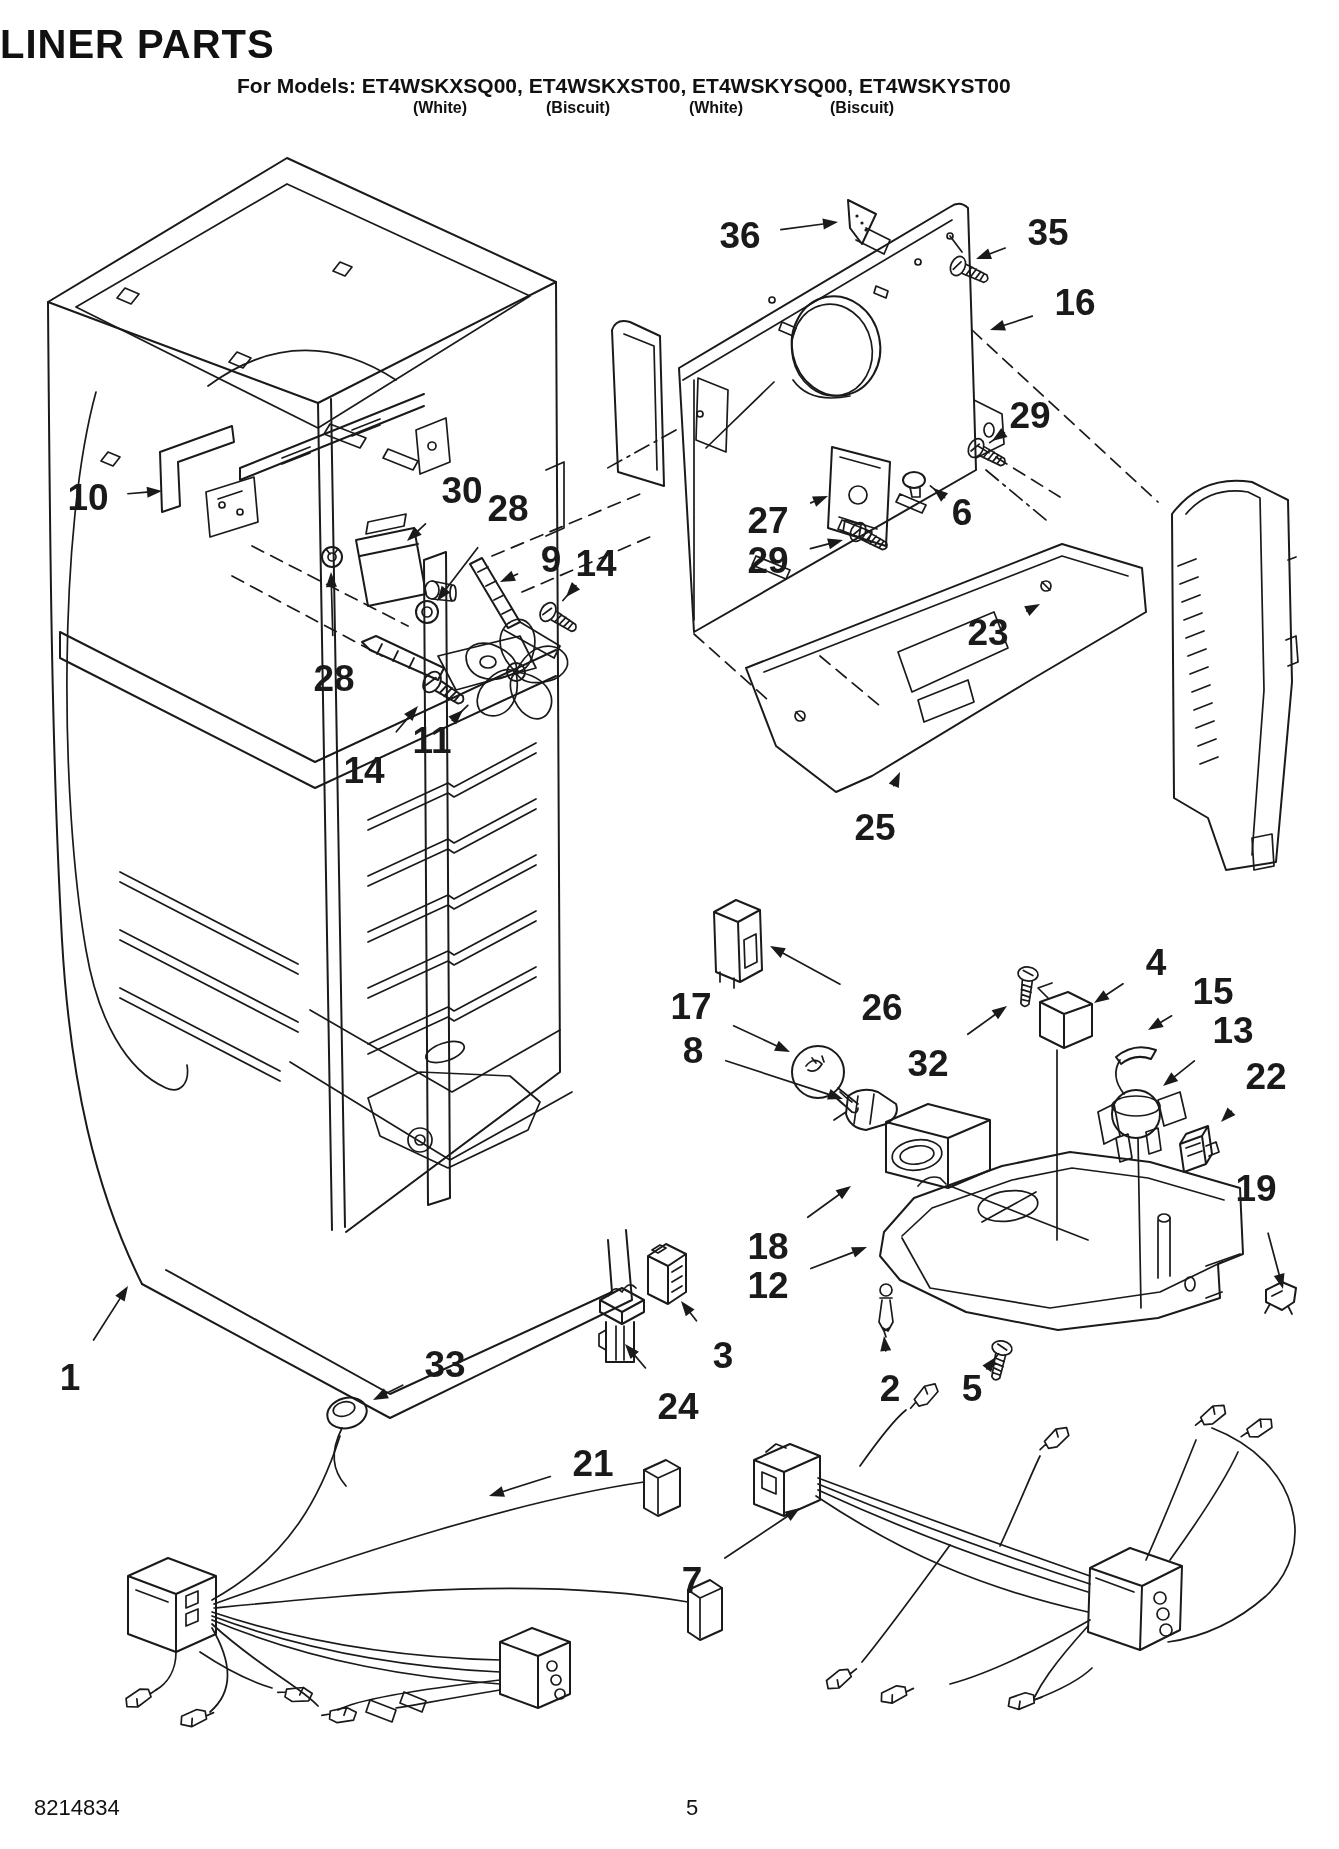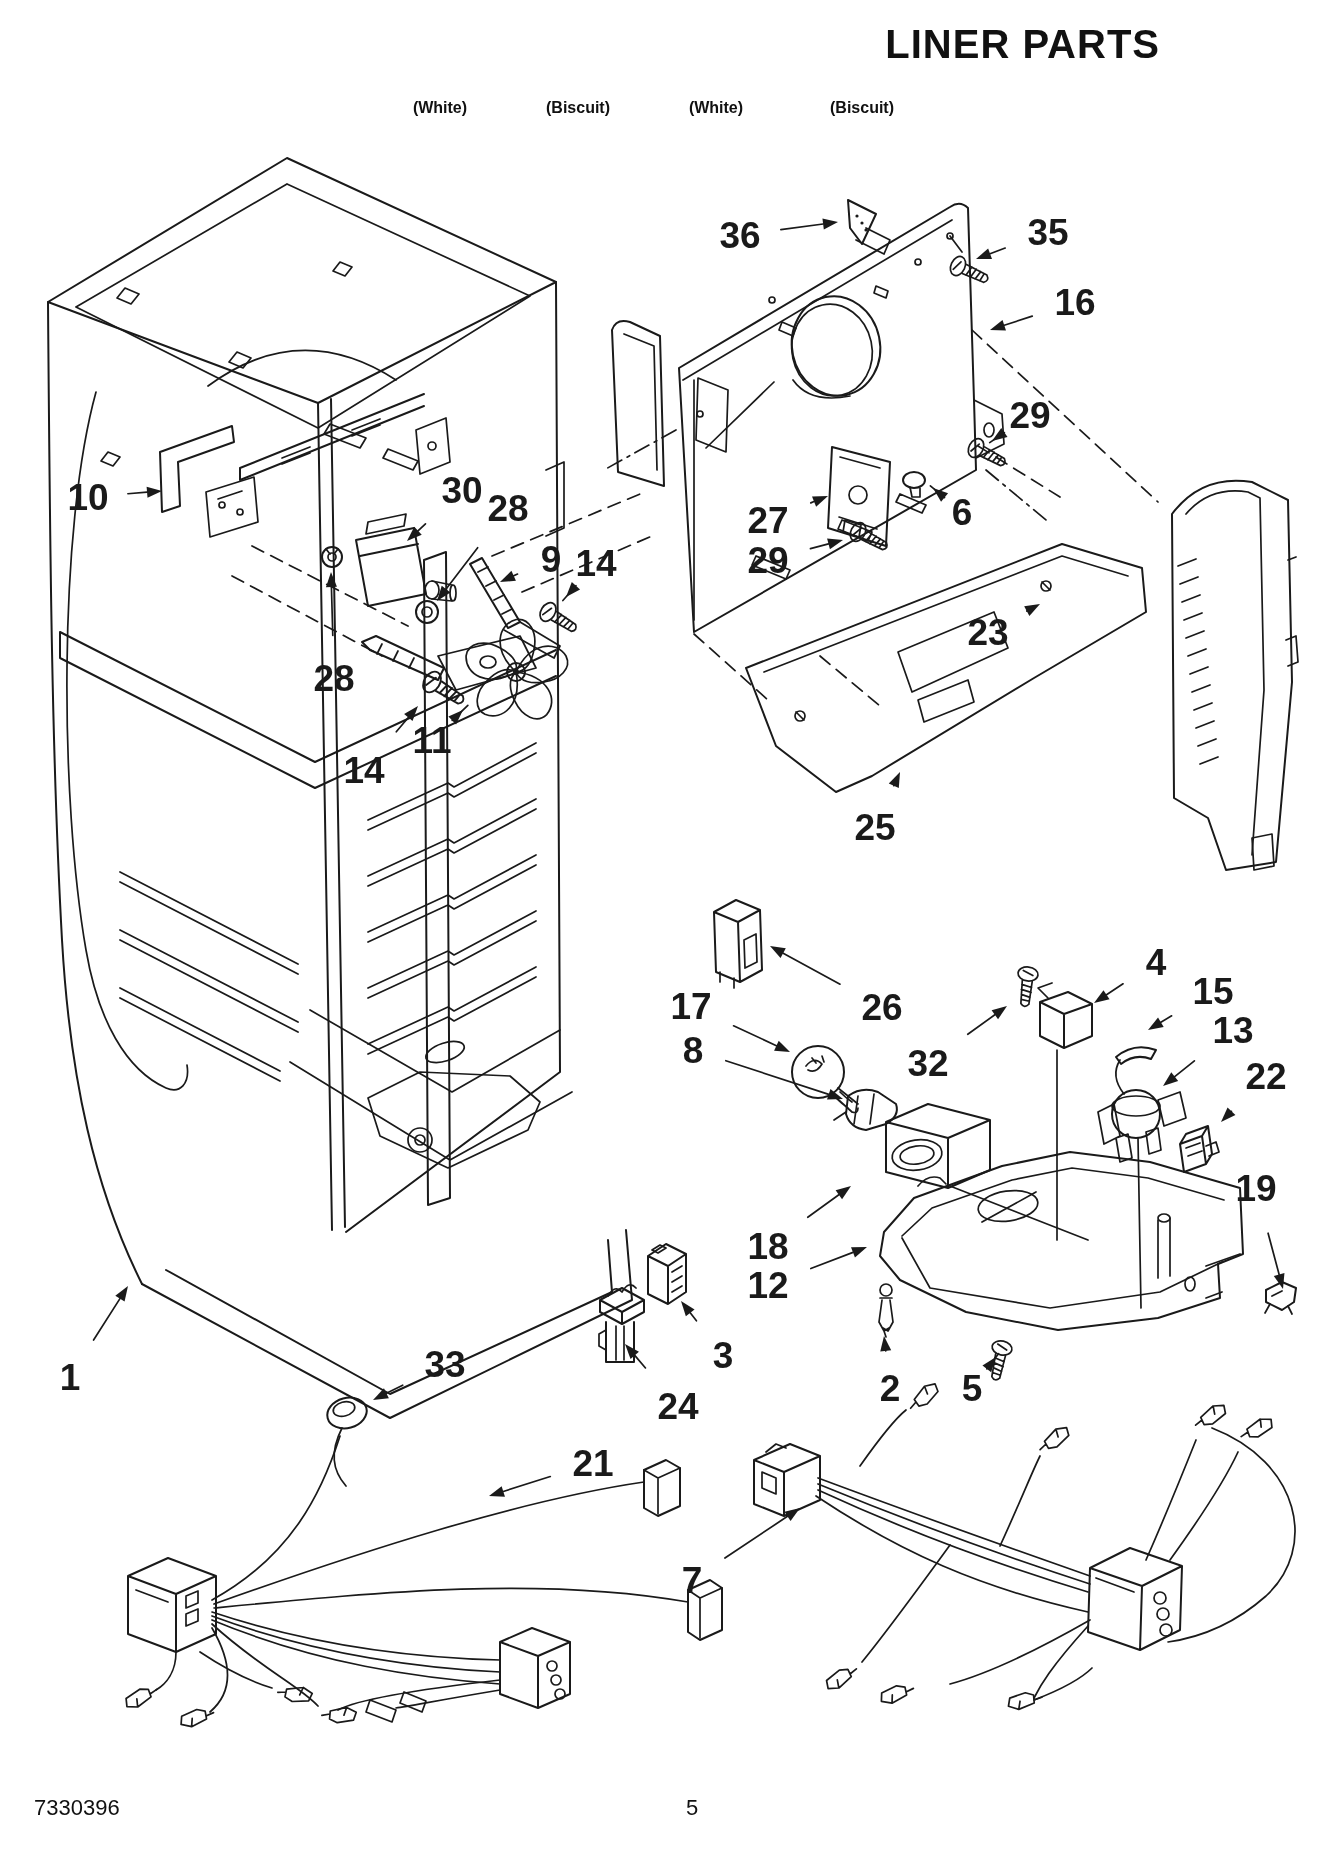--- a/index.html
+++ b/index.html
@@ -1,39 +1,40 @@
 <!DOCTYPE html>
 <html><head>
 <meta charset="utf-8">
 <style>
   html,body{margin:0;padding:0;background:#fff;}
   .page{position:relative;width:1339px;height:1849px;background:#fff;overflow:hidden;
         font-family:"Liberation Sans",sans-serif;color:#111;}
-  .hdr-title{position:absolute;left:0;top:22px;width:1120px;text-align:right;
-             font-size:40px;font-weight:bold;letter-spacing:1px;margin-left:40px;}
+  .hdr-title{position:absolute;left:0;top:22px;width:1120px;text-align:left;
+             font-size:40px;font-weight:bold;letter-spacing:1px;}
   .hdr-models{position:absolute;left:237px;top:74px;font-size:21px;font-weight:bold;white-space:nowrap;}
   .hdr-color{position:absolute;top:99px;width:120px;text-align:center;font-size:16px;font-weight:bold;}
   .c0{left:380px;} .c1{left:518px;} .c2{left:656px;} .c3{left:802px;}
   .ftr-doc{position:absolute;left:34px;top:1795px;font-size:22px;}
   .ftr-page{position:absolute;left:686px;top:1795px;font-size:22px;}
   svg.art{position:absolute;left:0;top:0;}
   .ink{stroke:#1a1a1a;fill:none;stroke-width:2;stroke-linejoin:round;stroke-linecap:round;}
   .thin{stroke-width:1.7;}
   .dash{stroke-dasharray:13 8;}
   .dashdot{stroke-dasharray:16 6 3 6;}
   .solid{fill:#1a1a1a;stroke:none;}
   text.callout{font-family:"Liberation Sans",sans-serif;font-size:37px;font-weight:bold;
                fill:#1a1a1a;stroke:none;text-anchor:middle;}
 </style>
 </head>
 <body>
 
 <div class="page">
 
   <div class="hdr-title">LINER PARTS</div>
+  <div class="hdr-models">For Models: ET4WSKXSQ00, ET4WSKXST00, ET4WSKYSQ00, ET4WSKYST00</div>
   <div class="hdr-color c0">(White)</div>
   <div class="hdr-color c1">(Biscuit)</div>
   <div class="hdr-color c2">(White)</div>
   <div class="hdr-color c3">(Biscuit)</div>
 
   <svg class="art" width="1339" height="1849" viewBox="0 0 1339 1849">
     <defs>
       <g id="screw-proto">
         <ellipse cx="0" cy="0" rx="10" ry="7" class="ink thin"></ellipse>
         <path d="M-5,-3 L5,1" class="ink thin"></path>
@@ -497,15 +498,15 @@
           <text x="593" y="1463" dy="13" class="callout">21</text>
         </g>
         <g>
           <line x1="724.9281893247901" y1="1558.0478737834733" x2="787.5192455849324" y2="1516.3205029433784" class="ink thin"></line>
           <polygon points="800,1508 784.4683945056936,1511.7442263245202 790.5700966641712,1520.8967795622366" class="solid"></polygon>
           <text x="692" y="1580" dy="13" class="callout">7</text>
         </g>
       </g>
   </svg>
 
-  <div class="ftr-doc">7330396</div>
+  <div class="ftr-doc">8214834</div>
   <div class="ftr-page">5</div>
 </div>
 
 </body></html>

